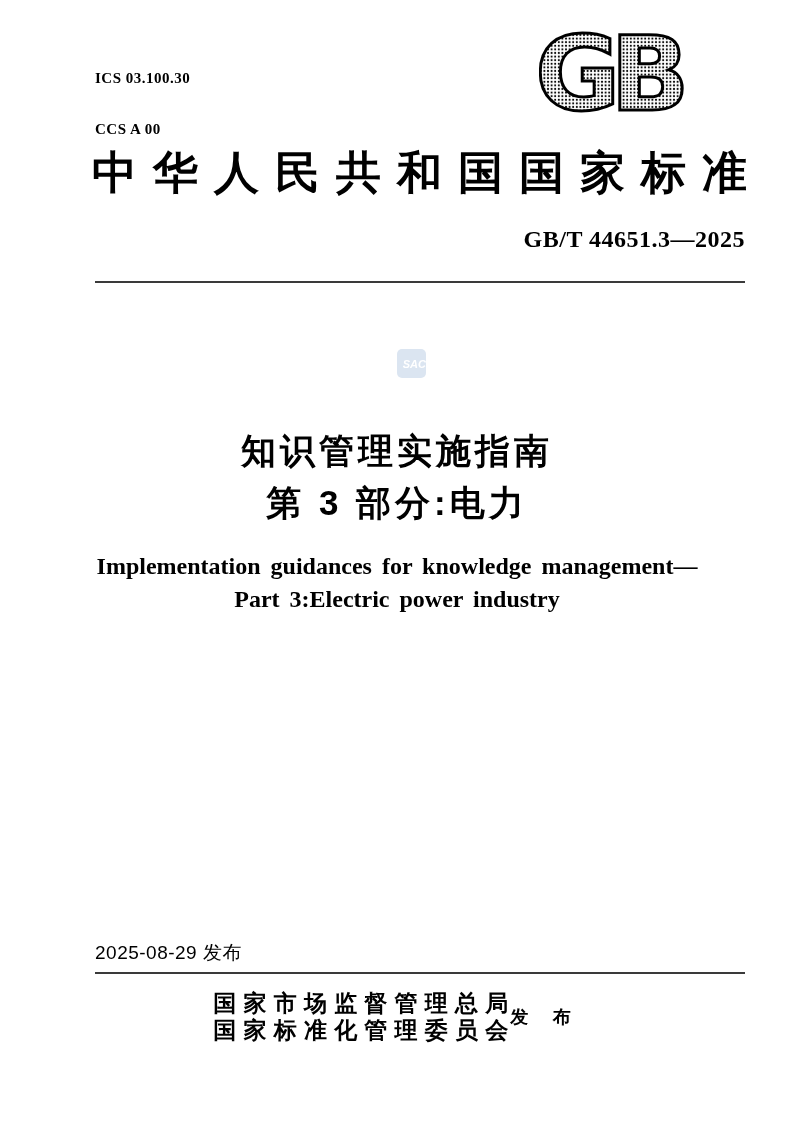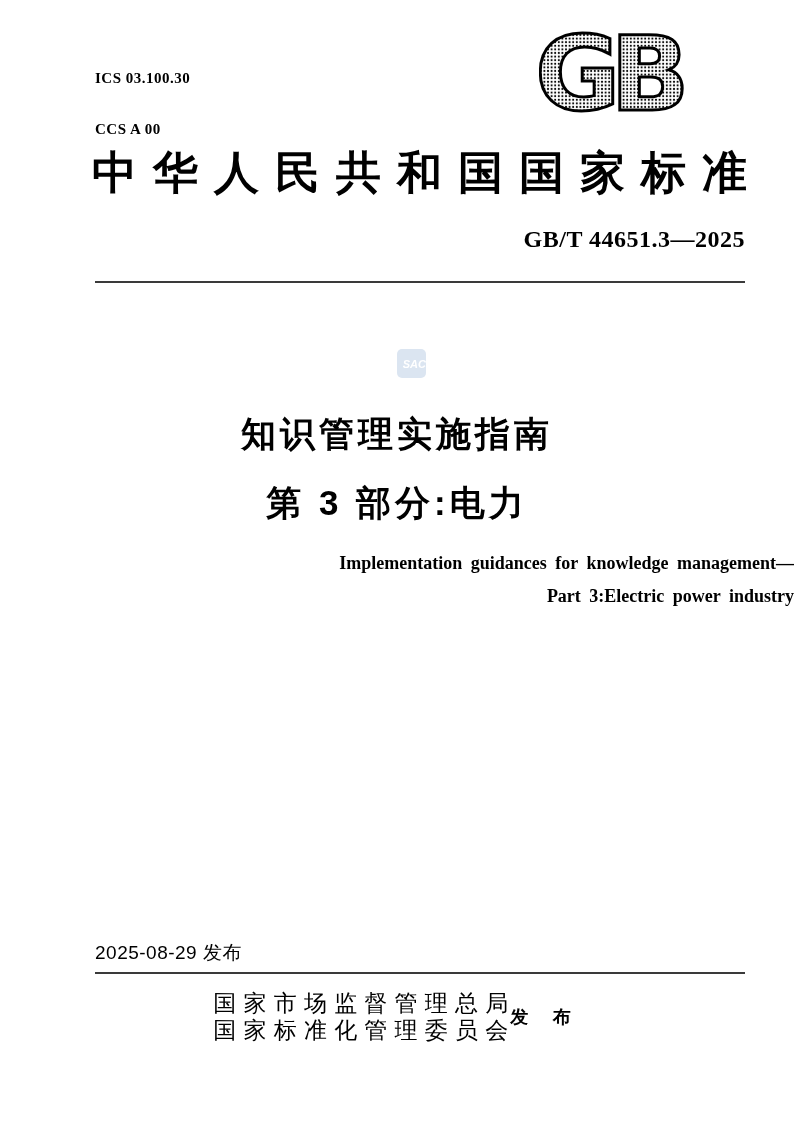--- a/index.html
+++ b/index.html
@@ -91,31 +91,31 @@
   .title-cn {
     position: absolute;
     left: 0;
     width: 794px;
     text-align: center;
     font-family: "Liberation Sans", "DejaVu Sans", sans-serif;
     font-weight: bold;
     font-size: 35px;
     letter-spacing: 4px;
   }
-  .title-cn-1 { top: 411px; }
+  .title-cn-1 { top: 428px; }
   .title-cn-2 { top: 480px; }
 
   
   .title-en {
     position: absolute;
     left: 0;
     width: 794px;
-    text-align: right;
-    font-weight: bold;
-    font-size: 18px;
+    text-align: center;
+    font-weight: bold;
+    font-size: 24px;
     word-spacing: 4px;
     font-family: "Liberation Serif", serif;
   }
   .title-en-1 { top: 553px; }
   .title-en-2 { top: 586px; }
 
   
   .date-row {
     position: absolute;
     left: 95px;
@@ -133,21 +133,21 @@
     position: absolute;
     left: 0;
     top: 990px;
     width: 794px;
     display: flex;
     justify-content: center;
     align-items: center;
   }
   .publisher-lines {
     width: 295px;
-    font-weight: normal;
+    font-weight: bold;
     font-size: 23px;
     line-height: 27px;
   }
   .publisher-line {
     text-align: justify;
     text-align-last: justify;
     text-justify: inter-character;
   }
   .publish-label {
     margin-left: 2px;

